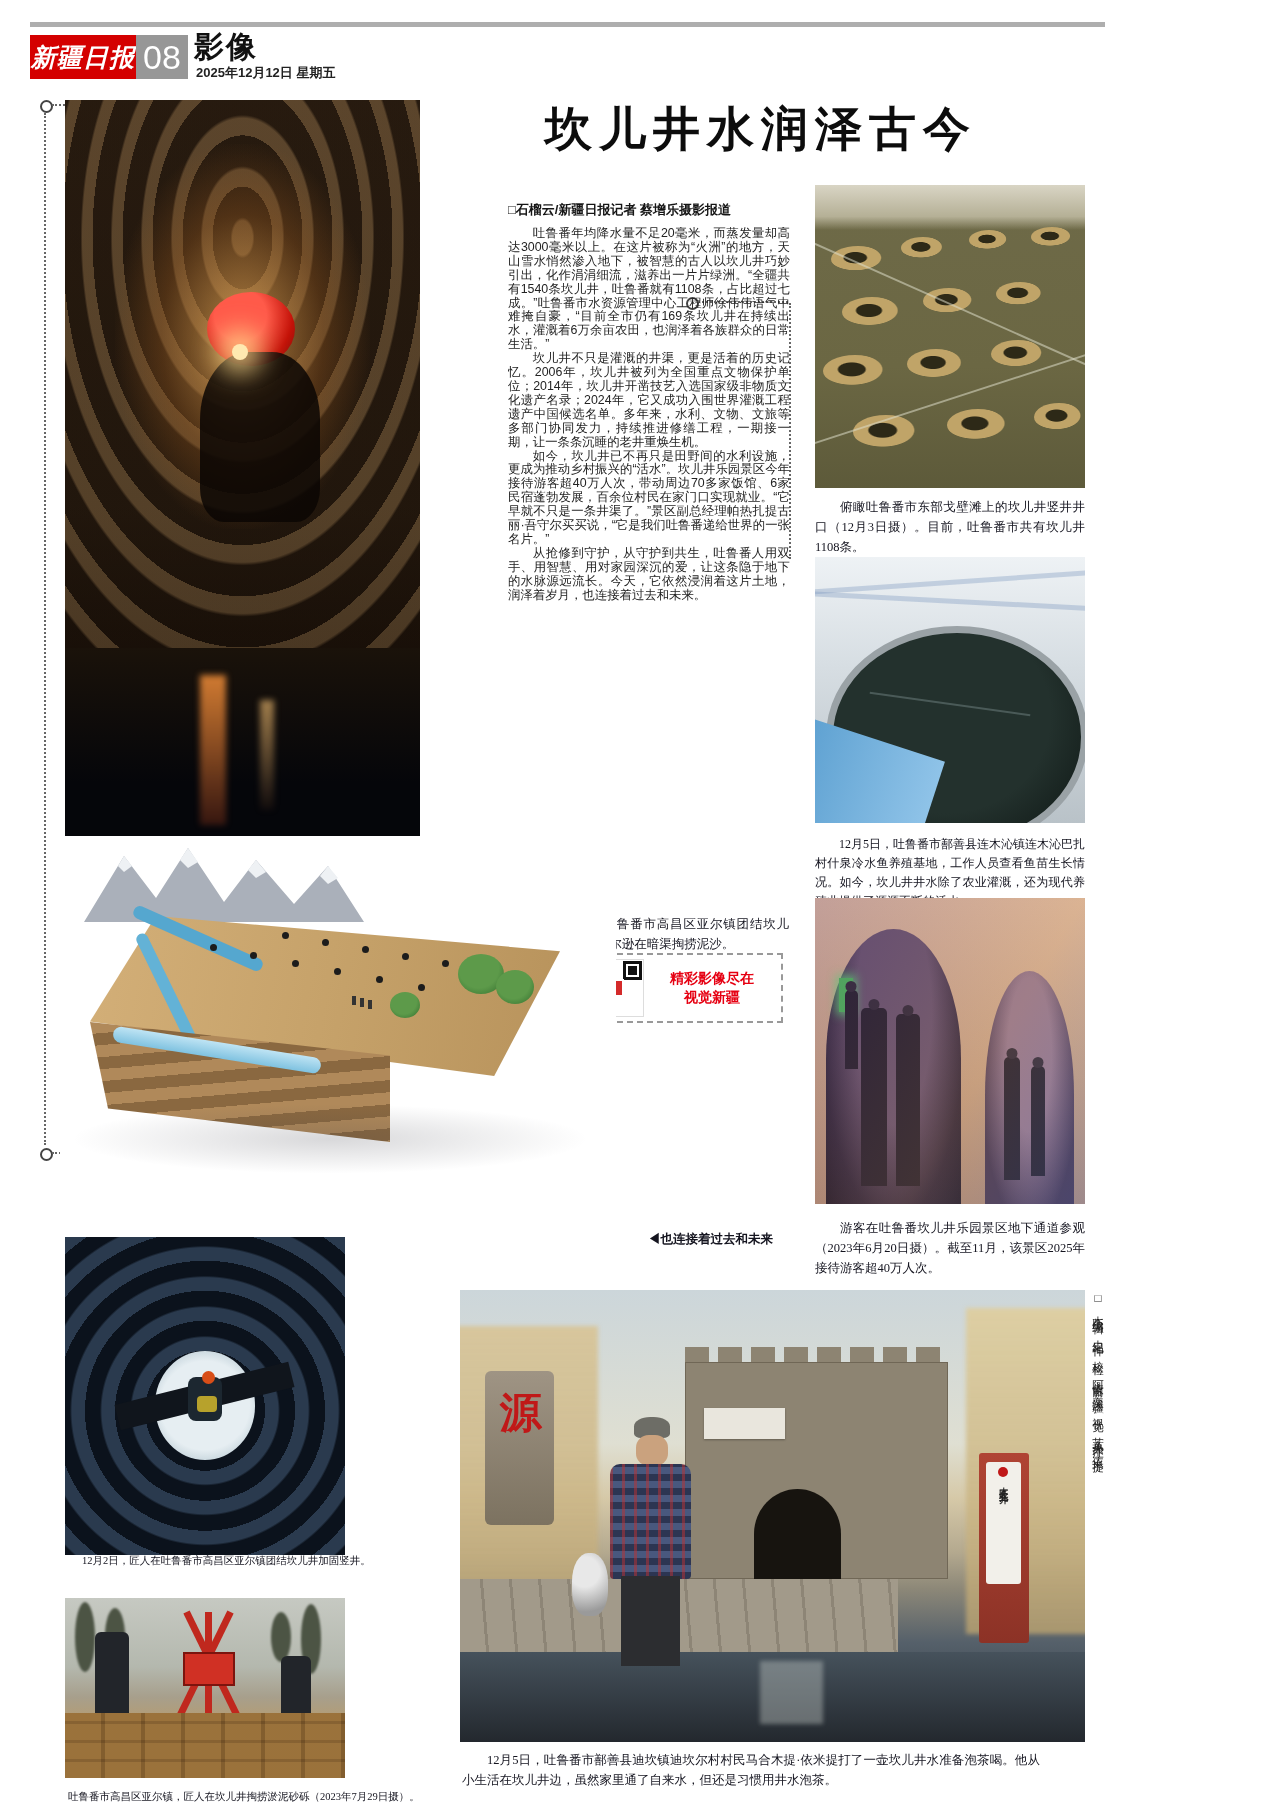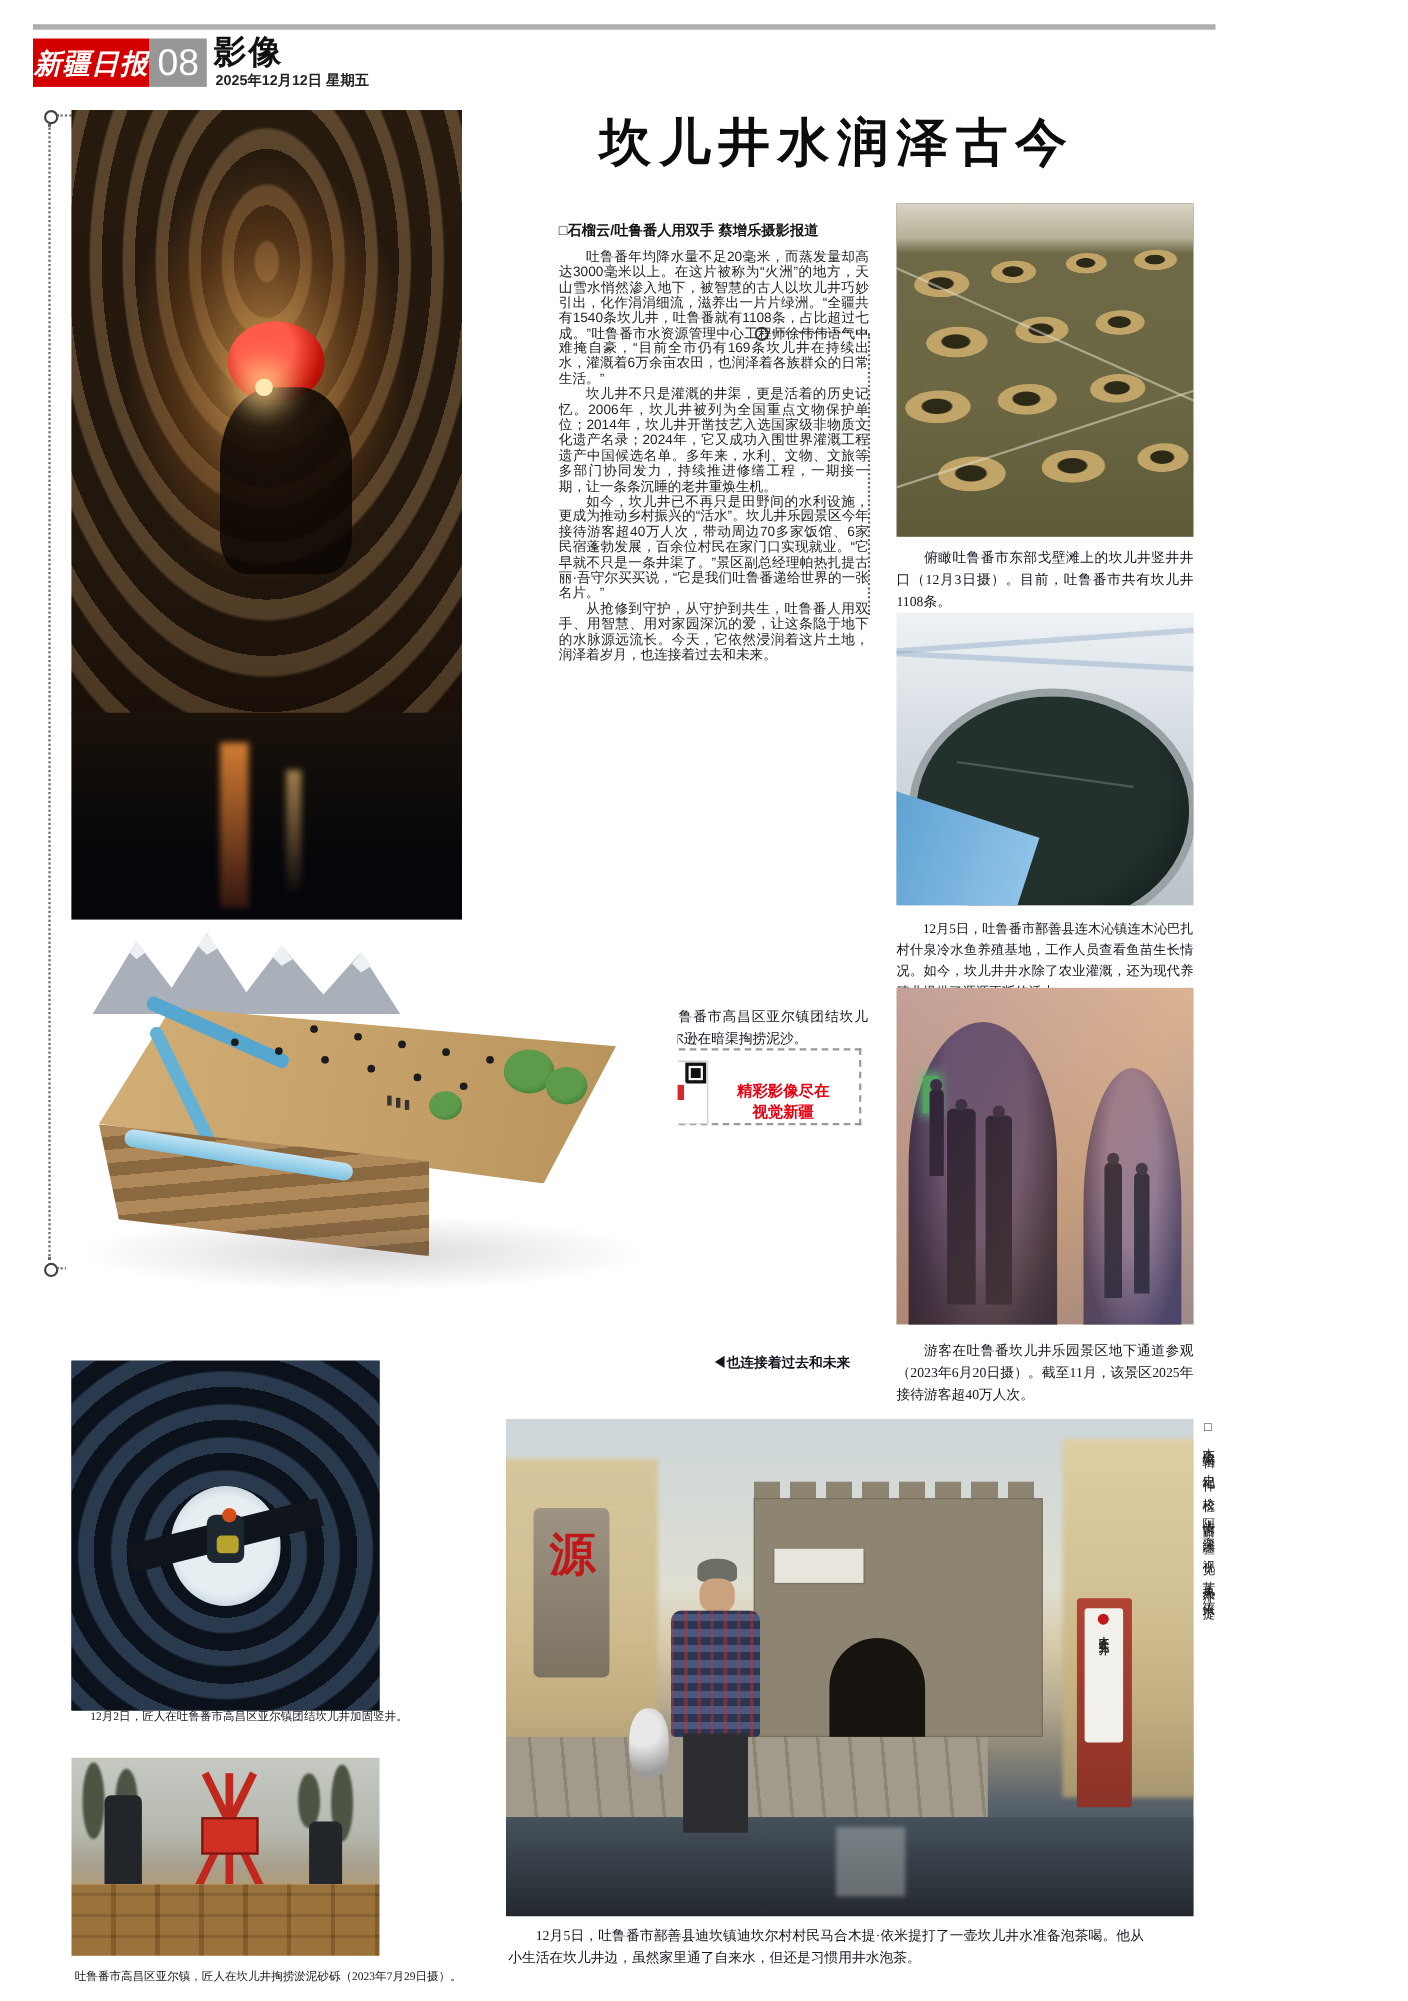--- a/index.html
+++ b/index.html
@@ -154,21 +154,21 @@
      background:repeating-linear-gradient(90deg,rgba(190,50,50,.5) 0 3px,rgba(0,0,0,0) 3px 12px),
                 repeating-linear-gradient(0deg,#2c3552 0 7px,#49587e 7px 14px);}
   .gate .pants{position:absolute;left:22%;top:61%;width:56%;height:34%;background:#2c2d30;}
   .gate .kettle{position:absolute;left:-24%;top:52%;width:34%;height:24%;border-radius:45% 45% 40% 40%;
      background:radial-gradient(circle at 35% 30%,#e8e8e8 0 30%,#9a9a9a 80%);}
   .gate .water2{left:0;top:80%;width:100%;height:20%;
      background:linear-gradient(180deg,#46525c,#23282e);}
   .gate .wrefl{left:48%;top:82%;width:10%;height:14%;filter:blur(2px);background:rgba(220,225,220,.35);}
   
   .qrbox{left:577px;top:953px;width:206px;height:70px;border:2px dashed #999;
-     box-sizing:border-box;display:flex;align-items:flex-end;}
+     box-sizing:border-box;display:flex;align-items:center;}
   .qr{position:relative;width:56px;height:56px;margin-left:8px;background:#fff;
      background-image:repeating-linear-gradient(0deg,#151515 0 3px,rgba(0,0,0,0) 3px 7px),
                       repeating-linear-gradient(90deg,#151515 0 3px,rgba(0,0,0,0) 3px 8px);
      background-blend-mode:screen;outline:1px solid #ddd;}
   .fp{position:absolute;width:13px;height:13px;border:3px solid #111;background:#fff;}
   .fp::after{content:"";position:absolute;inset:2px;background:#111;}
   .fp.tl{left:1px;top:1px;}.fp.tr{right:1px;top:1px;}.fp.bl{left:1px;bottom:1px;}
   .qrlogo{position:absolute;left:21px;top:21px;width:14px;height:14px;background:#d42a2a;outline:2px solid #fff;}
   .qrtext{flex:1;text-align:center;color:#e60012;font-family:"Liberation Serif",serif;
      font-weight:bold;font-size:14px;line-height:19px;}
@@ -205,21 +205,21 @@
   <div class="glow"></div>
   <div class="bucket"></div>
   <div class="worker"></div>
   <div class="lamp"></div>
   <div class="water"></div>
   <div class="refl1"></div>
   <div class="refl2"></div>
 </div>
 
 <h1 class="abs headline" style="margin:0;">坎儿井水润泽古今</h1>
-<div class="abs byline">□石榴云/吐鲁番人用双手 蔡增乐摄影报道</div>
+<div class="abs byline">□石榴云/新疆日报记者 蔡增乐摄影报道</div>
 <div class="abs bodytext">
   <p>吐鲁番年均降水量不足20毫米，而蒸发量却高达3000毫米以上。在这片被称为“火洲”的地方，天山雪水悄然渗入地下，被智慧的古人以坎儿井巧妙引出，化作涓涓细流，滋养出一片片绿洲。“全疆共有1540条坎儿井，吐鲁番就有1108条，占比超过七成。”吐鲁番市水资源管理中心工程师徐伟伟语气中难掩自豪，“目前全市仍有169条坎儿井在持续出水，灌溉着6万余亩农田，也润泽着各族群众的日常生活。”</p>
   <p>坎儿井不只是灌溉的井渠，更是活着的历史记忆。2006年，坎儿井被列为全国重点文物保护单位；2014年，坎儿井开凿技艺入选国家级非物质文化遗产名录；2024年，它又成功入围世界灌溉工程遗产中国候选名单。多年来，水利、文物、文旅等多部门协同发力，持续推进修缮工程，一期接一期，让一条条沉睡的老井重焕生机。</p>
   <p>如今，坎儿井已不再只是田野间的水利设施，更成为推动乡村振兴的“活水”。坎儿井乐园景区今年接待游客超40万人次，带动周边70多家饭馆、6家民宿蓬勃发展，百余位村民在家门口实现就业。“它早就不只是一条井渠了。”景区副总经理帕热扎提古丽·吾守尔买买说，“它是我们吐鲁番递给世界的一张名片。”</p>
   <p>从抢修到守护，从守护到共生，吐鲁番人用双手、用智慧、用对家园深沉的爱，让这条隐于地下的水脉源远流长。今天，它依然浸润着这片土地，润泽着岁月，也连接着过去和未来。</p>
 </div>
 
 <div class="abs cap" style="left:505px;top:914px;width:284px;">
   <p style="text-indent:2em;">◀12月2日，吐鲁番市高昌区亚尔镇团结坎儿井，匠人木提拉·吐尔逊在暗渠掏捞泥沙。</p>
 </div>

